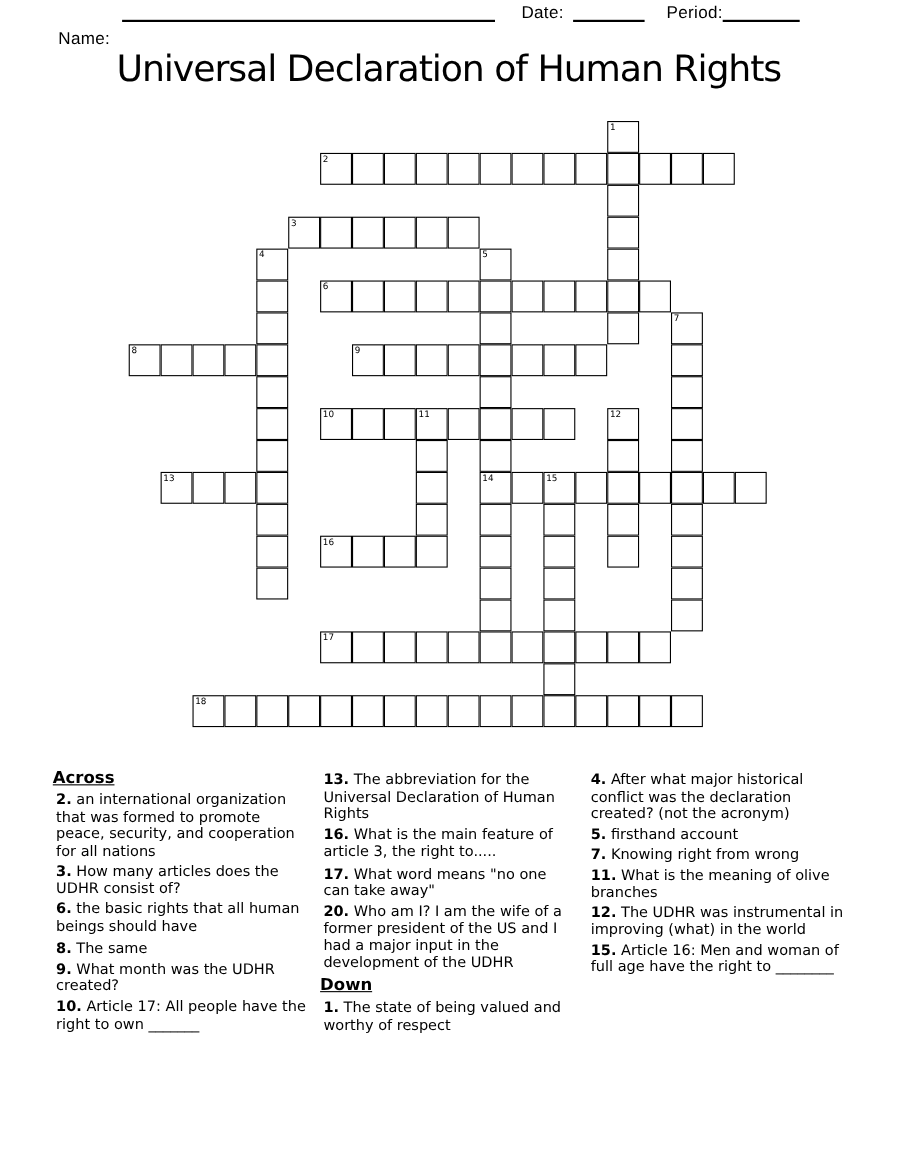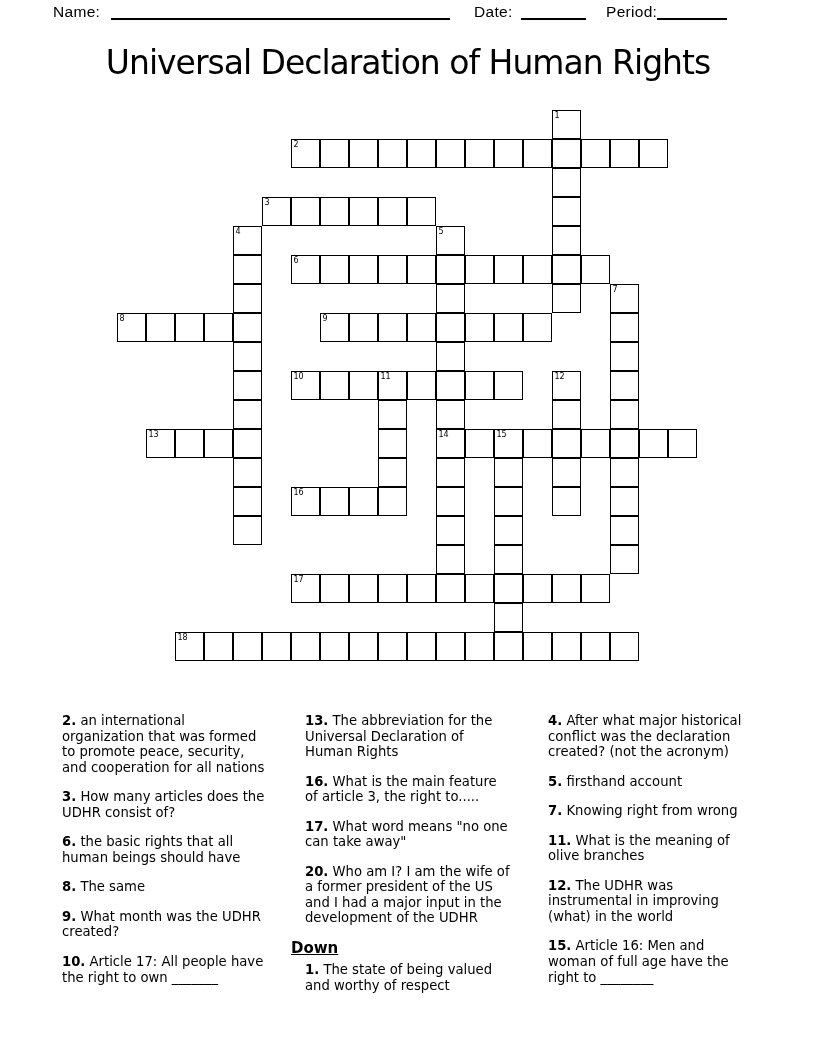--- a/index.html
+++ b/index.html
@@ -21,21 +21,21 @@
     letter-spacing: 0.3px;
     color: #000;
     white-space: nowrap;
   }
   .hdr-line {
     position: absolute;
     top: 18px;
     height: 1.5px;
     background: #000;
   }
-  #name-label   { left: 53px; }
+  #name-label   { left: 53px; margin-top: 24px; }
   #name-line    { left: 111px; width: 339px; }
   #date-label   { left: 474px; }
   #date-line    { left: 521px; width: 65px; }
   #period-label { left: 606px; }
   #period-line  { left: 657px; width: 70px; }
   
   .title {
     position: absolute;
     top: 41px;
     left: 0;
@@ -88,21 +88,21 @@
   .clue-header {
     font-size: 15px;
     font-weight: bold;
     text-decoration: underline;
     line-height: 17px;
     margin: 0 0 4px 0;
   }
   .clue {
     font-size: 13.2px;
     line-height: 15.55px;
-    margin: 14px;
+    margin: 3px;
   }
   .clue b { font-weight: bold; }
   .clue.gap { margin-top: 5px; }
 </style>
 </head>
 <body>
 
 <div class="page">
 
   <div>
@@ -288,20 +288,21 @@
       <div class="cell" style="left: 319px; top: 522px;"></div>
       <div class="cell" style="left: 348px; top: 522px;"></div>
       <div class="cell" style="left: 406px; top: 522px;"></div>
       <div class="cell" style="left: 435px; top: 522px;"></div>
       <div class="cell" style="left: 464px; top: 522px;"></div>
       <div class="cell" style="left: 493px; top: 522px;"></div>
     </div>
 
   <div class="clues">
       <div class="clue-col c1">
+        <div class="clue-header">Across</div>
         <div class="clue"><b>2.</b> an international organization that was formed to promote peace, security, and cooperation for all nations</div>
         <div class="clue"><b>3.</b> How many articles does the UDHR consist of?</div>
         <div class="clue"><b>6.</b> the basic rights that all human beings should have</div>
         <div class="clue gap"><b>8.</b> The same</div>
         <div class="clue"><b>9.</b> What month was the UDHR created?</div>
         <div class="clue"><b>10.</b> Article 17: All people have the right to own _______</div>
       </div>
       <div class="clue-col c2">
         <div class="clue"><b>13.</b> The abbreviation for the Universal Declaration of Human Rights</div>
         <div class="clue"><b>16.</b> What is the main feature of article 3, the right to.....</div>

